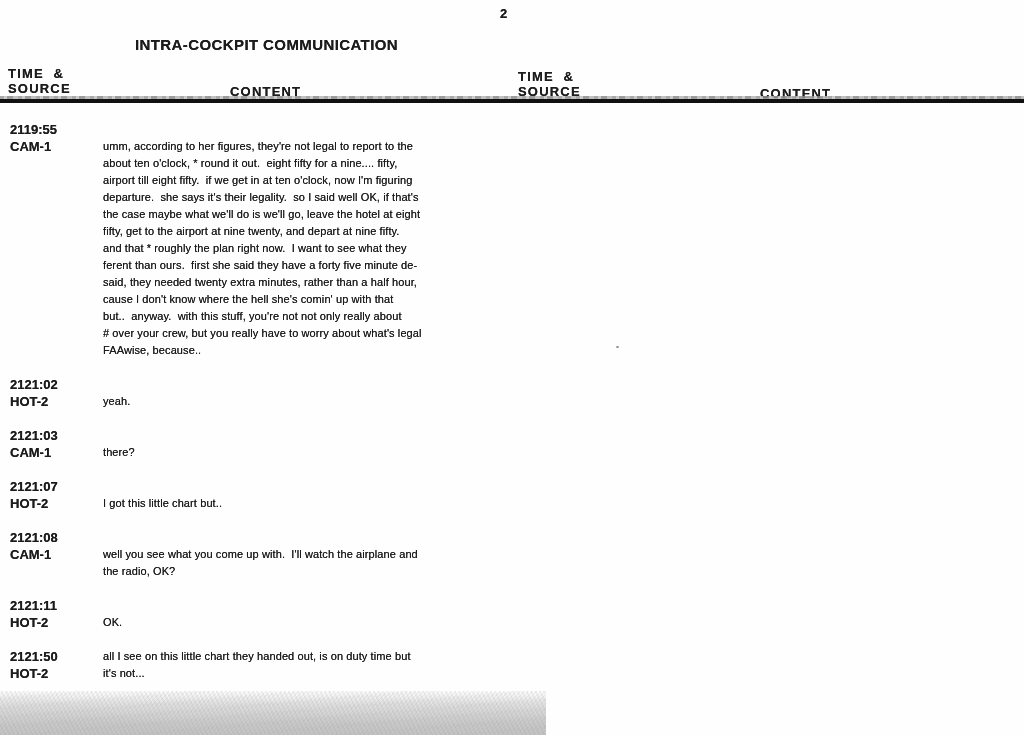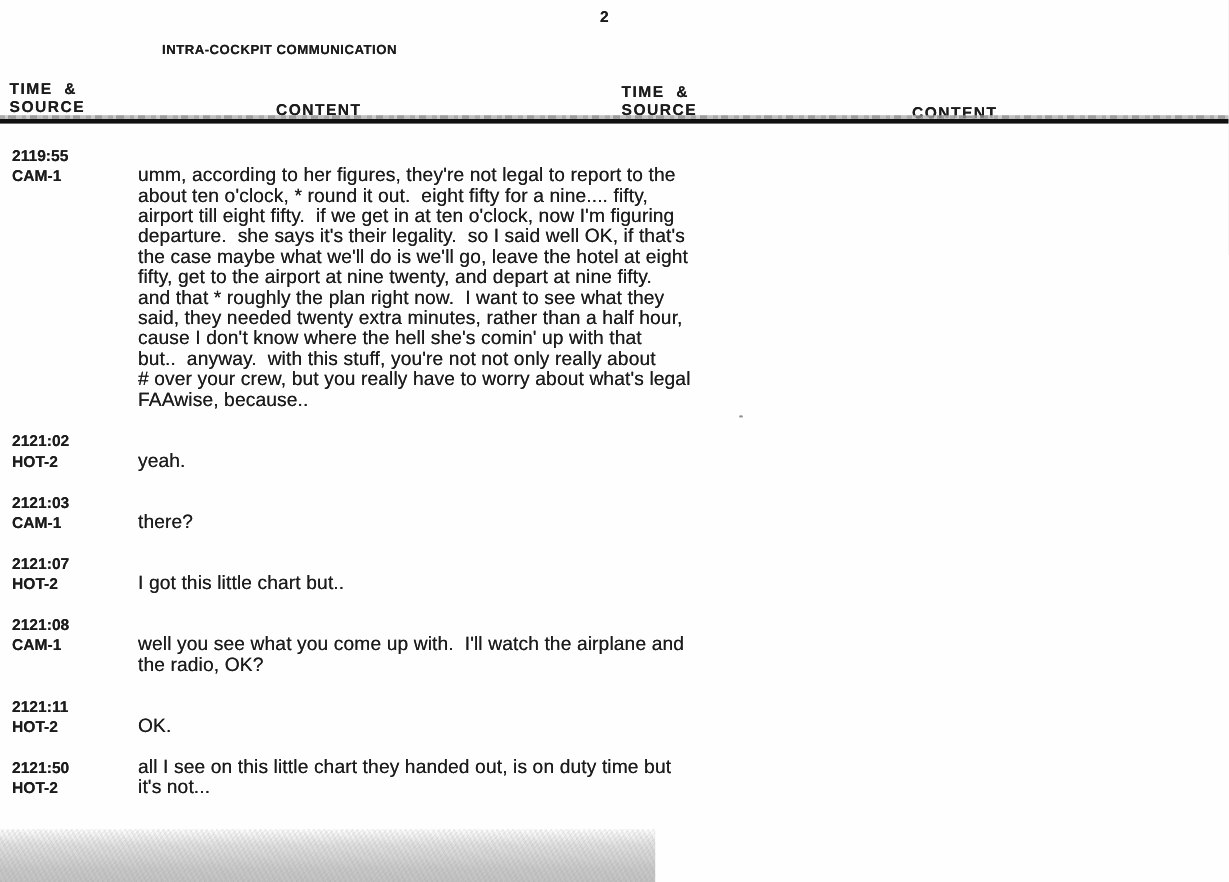--- a/index.html
+++ b/index.html
@@ -15,21 +15,21 @@
     -webkit-font-smoothing: antialiased;
   }
   .page-number {
     position: absolute;
     left: 500px; top: 6px;
     font-size: 13px; font-weight: bold;
     white-space: pre;
   }
   .col-title {
     position: absolute;
-    font-size: 11px; font-weight: bold;
+    font-size: 15px; font-weight: bold;
     letter-spacing: 0.4px;
     white-space: pre;
   }
   .col-title.left  { left: 135px; top: 36px; }
   .col-title.right { left: 682px; top: 38px; }
   .hdr {
     position: absolute;
     font-size: 13px; font-weight: bold;
     letter-spacing: 1.2px;
     white-space: pre;
@@ -51,31 +51,31 @@
       #9a9a9a 0 4px, #c2c2c2 4px 7px, #8b8b8b 7px 13px, #b5b5b5 13px 18px);
     opacity: 0.85;
   }
   .rule .bar { height: 4px; background: #111; }
   .entries {
     position: absolute;
     left: 10px; top: 103px;
     width: 542px;
   }
   .entries.right-col { left: 520px; width: 500px; }
-  .entry { display: flex; margin-top: 17px; gap: 12px; }
+  .entry { display: flex; margin-top: 17px; }
   .entry:first-child { margin-top: 18px; }
   .entry .ts { width: 93px; flex: 0 0 93px; }
   .time, .source {
     font-size: 13px; font-weight: bold;
     line-height: 17px; white-space: pre;
   }
   .content { flex: 1; }
   .content.offset { padding-top: 17px; }
   .line {
-    font-size: 16px; line-height: 17px;
+    font-size: 11px; line-height: 17px;
     letter-spacing: 0.1px;
     white-space: pre;
   }
   .shade {
     position: absolute;
     left: 0; top: 691px;
     width: 546px; height: 44px;
     background:
       repeating-linear-gradient(63deg, rgba(140,140,140,0.10) 0 2px, rgba(255,255,255,0) 2px 4px),
       repeating-linear-gradient(-48deg, rgba(150,150,150,0.12) 0 1px, rgba(255,255,255,0) 1px 3px),
@@ -122,20 +122,21 @@
           <div class="source">CAM-1</div>
         </div>
         <div class="content offset">
           <div class="line">umm, according to her figures, they're not legal to report to the</div>
           <div class="line">about ten o'clock, * round it out.  eight fifty for a nine.... fifty,</div>
           <div class="line">airport till eight fifty.  if we get in at ten o'clock, now I'm figuring</div>
           <div class="line">departure.  she says it's their legality.  so I said well OK, if that's</div>
           <div class="line">the case maybe what we'll do is we'll go, leave the hotel at eight</div>
           <div class="line">fifty, get to the airport at nine twenty, and depart at nine fifty.</div>
           <div class="line">and that * roughly the plan right now.  I want to see what they</div>
+          <div class="line">ferent than ours.  first she said they have a forty five minute de-</div>
           <div class="line">said, they needed twenty extra minutes, rather than a half hour,</div>
           <div class="line">cause I don't know where the hell she's comin' up with that</div>
           <div class="line">but..  anyway.  with this stuff, you're not not only really about</div>
           <div class="line"># over your crew, but you really have to worry about what's legal</div>
           <div class="line">FAAwise, because..</div>
         </div>
       </div>
       <div class="entry">
         <div class="ts">
           <div class="time">2121:02</div>

